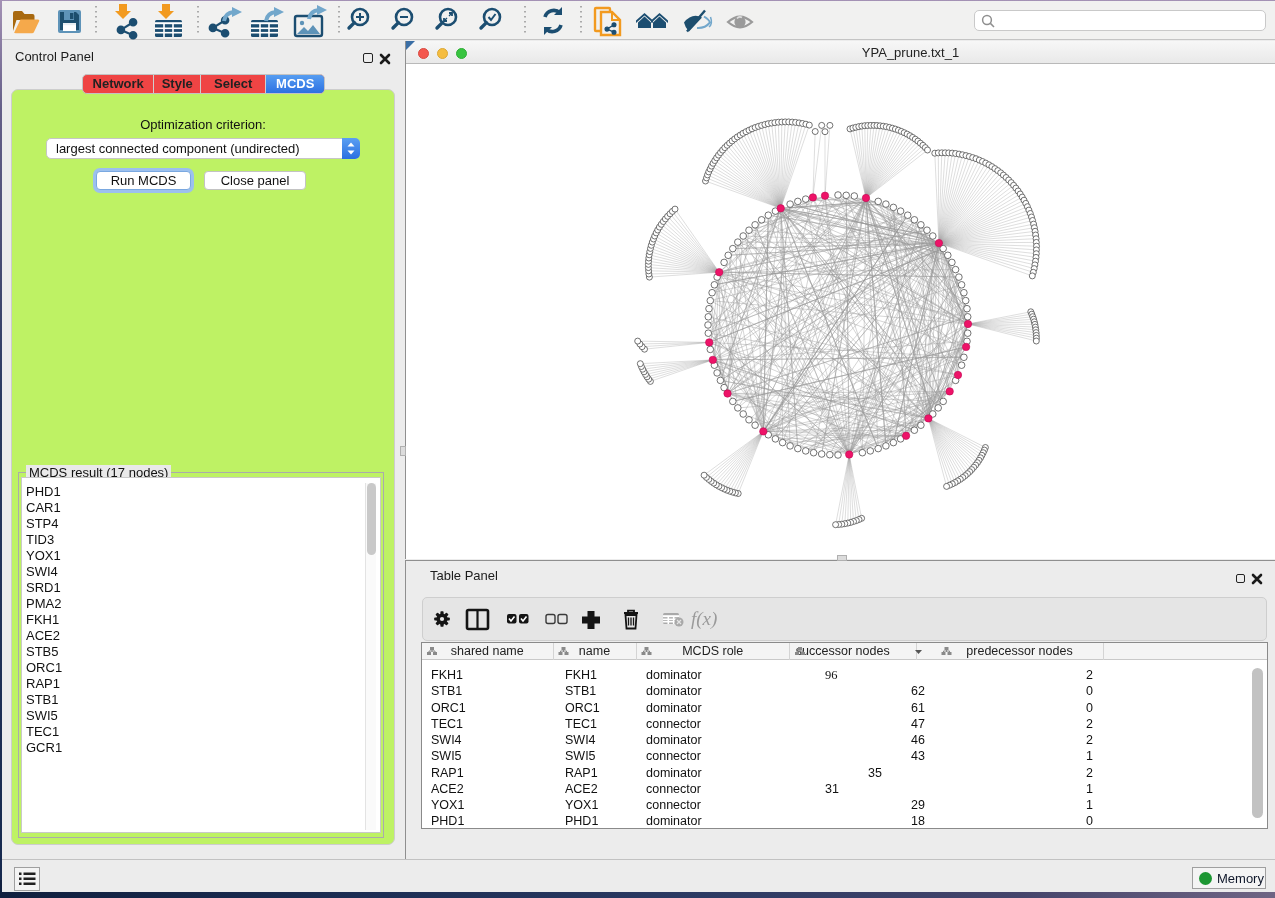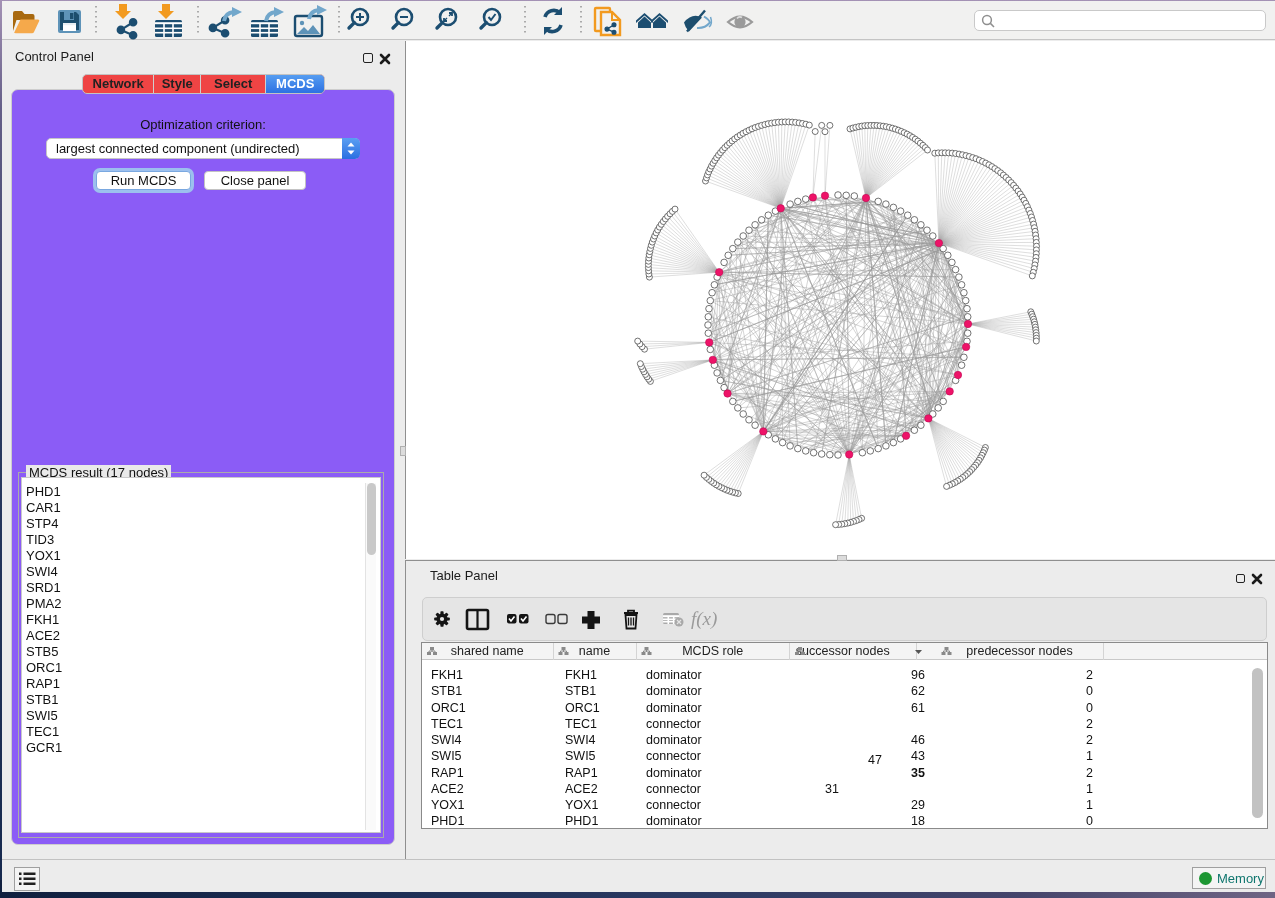--- a/index.html
+++ b/index.html
@@ -17,21 +17,21 @@
   
   #cpanel { position:absolute; left:0; top:40px; width:403px; height:818px; background:#ececec; }
   #cpanel .ptitle { position:absolute; left:13px; top:8px; font-size:13px; color:#1c1c1c; }
   .winbtns { position:absolute; top:9px; font-size:11px; color:#111; }
   .sqbtn { display:inline-block; width:10px; height:10px; border:1.5px solid #222; border-radius:2px; vertical-align:middle; }
   .xbtn { font-weight:bold; font-size:14px; color:#111; vertical-align:middle; }
   .seg { position:absolute; z-index:3; display:flex; background:#ef4444; border:1px solid #c3c3c3; border-radius:5px; overflow:hidden; }
   .seg div { font-size:13px; font-weight:bold; color:#222; text-align:center; line-height:18px; border-right:1px solid #cfcfcf; }
   .seg div:last-child { border-right:none; }
   .seg .sel { background:linear-gradient(#569df1,#2d71e2); color:#fff; }
-  #cpcontent { position:absolute; left:9px; top:48px; width:384px; height:756px; background:#8b5cf6; border:1px solid #cdcdcd; border-radius:7px; }
+  #cpcontent { position:absolute; left:9px; top:48px; width:384px; height:756px; background:#bef264; border:1px solid #cdcdcd; border-radius:7px; }
   #optlabel { position:absolute; left:0; top:27px; width:100%; text-align:center; font-size:13px; color:#111; }
   #dropdown { position:absolute; left:34px; top:48px; width:314px; height:21px; background:#fff; border:1px solid #c6c6c6; border-radius:5px; font-size:13px; color:#111; line-height:19px; padding-left:9px; }
   #dropdown .spin { position:absolute; right:-1px; top:-1px; width:18px; height:21px; background:linear-gradient(#5a9ff2,#2b6fe1); border-radius:0 5px 5px 0; }
   .btn { position:absolute; height:19px; background:#fff; border:1px solid #c3c3c3; border-radius:4px; font-size:13px; color:#111; text-align:center; line-height:17px; }
   #runbtn { left:84px; top:81px; width:95px; box-shadow:0 0 0 3px #9cc0ee; border-color:#7aa8e0; }
   #closebtn { left:192px; top:81px; width:102px; }
   #mcdsgroup { position:absolute; left:6px; top:382px; width:366px; height:366px; border:1px solid #ababab; }
   #mcdsgroup .glabel { position:absolute; left:7px; top:-8px; background:#e9e9e9; padding:0 3px; font-size:13px; color:#111; }
   #mcdslist { position:absolute; left:2px; top:4px; width:360px; height:356px; background:#fff; border:1px solid #c9c9c9; font-size:13px; color:#111; line-height:16px; padding:6px 0 0 4px; }
   #mcdsscroll { position:absolute; right:4px; top:5px; width:11px; height:347px; background:#fafafa; border-left:1px solid #e3e3e3; }
@@ -48,21 +48,21 @@
   #ttoolbar { position:absolute; left:16px; top:36px; width:845px; height:44px; background:#e5e5e5; border:1px solid #cecece; border-radius:5px; }
   #tablebox { position:absolute; left:15px; top:81px; width:847px; height:187px; background:#fff; border:1px solid #8a8a8a; }
   #thead { position:absolute; left:0; top:0; width:845px; height:17px; background:#f4f4f4; border-bottom:1px solid #c9c9c9; }
   .hcell { position:absolute; top:0; height:17px; border-right:1px solid #d4d4d4; font-size:12.5px; color:#222; text-align:center; line-height:16px; }
   .trow { position:absolute; font-size:12.5px; color:#111; height:16px; line-height:16px; }
   #tscroll { position:absolute; right:3px; top:25px; width:13px; height:155px; }
   #tscroll .thumb { position:absolute; left:1px; top:0; width:11px; height:150px; background:#c2c2c2; border-radius:6px; }
   
   #statusbar { position:absolute; left:0; top:858px; width:1273px; height:33px; background:#ececec; border-top:1px solid #c2c2c2; }
   #listbtn { position:absolute; left:12px; top:7px; width:26px; height:24px; background:#f4f4f4; border:1px solid #9f9f9f; }
-  #membtn { position:absolute; right:9px; top:7px; width:74px; height:22px; background:#f4f4f4; border:1px solid #9f9f9f; font-size:13px; color:#0f766e; }
+  #membtn { position:absolute; right:9px; top:7px; width:74px; height:22px; background:#f4f4f4; border:1px solid #9f9f9f; font-size:13px; color:#0f172a; }
   #membtn .dot { position:absolute; left:6px; top:4px; width:13px; height:13px; border-radius:50%; background:#1c9632; }
   #membtn .ml { position:absolute; left:24px; top:3px; }
   .knob { position:absolute; background:#dcdcdc; border:1px solid #b0b0b0; z-index:4; }
 </style>
 </head>
 <body>
 <div id="bstrip"></div>
 <div id="win">
   <div id="toolbar"><svg width="1273" height="39">
         <path d="M11 30 V12 q0-2 2-2 h7 l2.5 3 h8 q2 0 2 2 v4 h-18 z" fill="#a8690f"></path>
@@ -188,20 +188,29 @@
         <span class="glabel">MCDS result (17 nodes)</span>
         <div id="mcdslist">PHD1<br>CAR1<br>STP4<br>TID3<br>YOX1<br>SWI4<br>SRD1<br>PMA2<br>FKH1<br>ACE2<br>STB5<br>ORC1<br>RAP1<br>STB1<br>SWI5<br>TEC1<br>GCR1
           <div id="mcdsscroll">
               <div class="thumb"></div>
             </div>
         </div>
       </div>
     </div>
   </div>
   <div id="netpanel">
+    <div id="nettitle">
+        <svg width="9" height="9" style="position:absolute;left:0;top:0">
+          <path d="M0 0h9L0 9z" fill="#3a6ea5"></path>
+        </svg>
+      <div class="light" style="left:12px; background:#f4574e; border:0.5px solid #d94b42;"></div>
+      <div class="light" style="left:31px; background:#f5bd40; border:0.5px solid #dca835;"></div>
+      <div class="light" style="left:50px; background:#38c440; border:0.5px solid #2eae36;"></div>
+      <div class="t" style="left:70px">YPA_prune.txt_1</div>
+    </div>
     <div id="netcanvas">
         <svg width="870" height="495" viewBox="405 63 870 495" style="position:absolute;left:0;top:0">
           <path d="M779.7 206.3L704.5 179.0M779.7 206.3L705.5 175.9M779.7 206.3L706.5 172.9M779.7 206.3L707.7 169.9M779.7 206.3L709.1 167.0M779.7 206.3L710.5 164.1M779.7 206.3L712.1 161.3M779.7 206.3L713.8 158.5M779.7 206.3L715.6 155.8M779.7 206.3L717.5 153.1M779.7 206.3L719.5 150.6M779.7 206.3L721.6 148.1M779.7 206.3L723.8 145.6M779.7 206.3L726.2 143.3M779.7 206.3L728.6 141.1M779.7 206.3L731.1 138.9M779.7 206.3L733.7 136.9M779.7 206.3L736.4 134.9M779.7 206.3L739.2 133.1M779.7 206.3L742.0 131.3M779.7 206.3L745.0 129.7M779.7 206.3L748.0 128.2M779.7 206.3L751.0 126.8M779.7 206.3L754.2 125.5M779.7 206.3L757.4 124.4M779.7 206.3L760.6 123.4M779.7 206.3L763.9 122.5M779.7 206.3L767.2 121.7M779.7 206.3L770.6 121.1M779.7 206.3L773.9 120.6M779.7 206.3L777.4 120.2M779.7 206.3L780.8 120.0M779.7 206.3L784.2 119.9M779.7 206.3L787.7 119.9M779.7 206.3L791.2 120.1M779.7 206.3L794.6 120.4M779.7 206.3L798.1 120.9M779.7 206.3L801.5 121.5M779.7 206.3L804.9 122.2M779.7 206.3L808.3 123.1M811.9 195.4L814.2 129.5M811.9 195.4L820.7 123.4M824.0 193.7L824.0 129.7M824.0 193.7L828.9 123.4M865.0 196.0L849.0 126.9M865.0 196.0L851.9 126.0M865.0 196.0L854.8 125.3M865.0 196.0L857.8 124.6M865.0 196.0L860.8 124.1M865.0 196.0L863.8 123.7M865.0 196.0L866.8 123.5M865.0 196.0L869.9 123.4M865.0 196.0L873.0 123.4M865.0 196.0L876.0 123.5M865.0 196.0L879.1 123.8M865.0 196.0L882.2 124.2M865.0 196.0L885.3 124.7M865.0 196.0L888.4 125.4M865.0 196.0L891.4 126.2M865.0 196.0L894.4 127.1M865.0 196.0L897.4 128.2M865.0 196.0L900.3 129.4M865.0 196.0L903.2 130.7M865.0 196.0L906.1 132.1M865.0 196.0L908.9 133.7M865.0 196.0L911.6 135.4M865.0 196.0L914.3 137.2M865.0 196.0L916.9 139.1M865.0 196.0L919.4 141.2M865.0 196.0L921.9 143.3M865.0 196.0L924.3 145.6M865.0 196.0L926.5 148.0M937.9 241.1L933.8 151.2M937.9 241.1L937.3 150.9M937.9 241.1L940.8 150.8M937.9 241.1L944.2 150.8M937.9 241.1L947.7 150.9M937.9 241.1L951.2 151.1M937.9 241.1L954.6 151.5M937.9 241.1L958.1 152.1M937.9 241.1L961.5 152.8M937.9 241.1L965.0 153.6M937.9 241.1L968.3 154.5M937.9 241.1L971.7 155.6M937.9 241.1L975.0 156.7M937.9 241.1L978.3 158.1M937.9 241.1L981.5 159.5M937.9 241.1L984.7 161.1M937.9 241.1L987.9 162.8M937.9 241.1L990.9 164.6M937.9 241.1L993.9 166.6M937.9 241.1L996.8 168.6M937.9 241.1L999.7 170.8M937.9 241.1L1002.4 173.1M937.9 241.1L1005.1 175.5M937.9 241.1L1007.7 178.0M937.9 241.1L1010.2 180.6M937.9 241.1L1012.6 183.3M937.9 241.1L1014.9 186.1M937.9 241.1L1017.1 189.0M937.9 241.1L1019.2 192.0M937.9 241.1L1021.2 195.1M937.9 241.1L1023.0 198.2M937.9 241.1L1024.8 201.4M937.9 241.1L1026.4 204.7M937.9 241.1L1027.9 208.1M937.9 241.1L1029.3 211.5M937.9 241.1L1030.5 215.0M937.9 241.1L1031.6 218.5M937.9 241.1L1032.6 222.1M937.9 241.1L1033.4 225.7M937.9 241.1L1034.1 229.3M937.9 241.1L1034.6 233.0M937.9 241.1L1035.1 236.7M937.9 241.1L1035.3 240.4M937.9 241.1L1035.5 244.2M937.9 241.1L1035.4 247.9M937.9 241.1L1035.3 251.7M937.9 241.1L1035.0 255.4M937.9 241.1L1034.5 259.2M937.9 241.1L1033.9 262.9M937.9 241.1L1033.2 266.6M937.9 241.1L1032.3 270.3M937.9 241.1L1031.3 273.9M718.2 270.2L648.4 275.1M718.2 270.2L647.9 272.0M718.2 270.2L647.6 268.8M718.2 270.2L647.4 265.6M718.2 270.2L647.4 262.4M718.2 270.2L647.5 259.2M718.2 270.2L647.8 256.0M718.2 270.2L648.2 252.8M718.2 270.2L648.8 249.6M718.2 270.2L649.5 246.4M718.2 270.2L650.3 243.3M718.2 270.2L651.3 240.1M718.2 270.2L652.5 237.0M718.2 270.2L653.7 234.0M718.2 270.2L655.2 230.9M718.2 270.2L656.7 228.0M718.2 270.2L658.4 225.1M718.2 270.2L660.3 222.3M718.2 270.2L662.3 219.5M718.2 270.2L664.4 216.9M718.2 270.2L666.6 214.3M718.2 270.2L669.0 211.8M718.2 270.2L671.4 209.4M718.2 270.2L674.0 207.1M967.0 322.0L1029.8 309.8M967.0 322.0L1030.8 312.2M967.0 322.0L1031.7 314.7M967.0 322.0L1032.6 317.2M967.0 322.0L1033.3 319.8M967.0 322.0L1033.9 322.4M967.0 322.0L1034.4 325.1M967.0 322.0L1034.8 327.8M967.0 322.0L1035.1 330.6M967.0 322.0L1035.3 333.4M967.0 322.0L1035.4 336.2M967.0 322.0L1035.3 339.0M708.2 340.4L643.5 347.2M708.2 340.4L641.1 344.7M708.2 340.4L638.9 342.0M708.2 340.4L636.7 339.1M711.8 357.9L649.4 379.4M711.8 357.9L647.7 377.2M711.8 357.9L646.0 374.8M711.8 357.9L644.5 372.4M711.8 357.9L643.0 369.8M711.8 357.9L641.7 367.2M711.8 357.9L640.4 364.5M711.8 357.9L639.3 361.7M762.3 429.4L737.2 491.5M762.3 429.4L734.4 490.9M762.3 429.4L731.6 490.1M762.3 429.4L728.8 489.2M762.3 429.4L726.0 488.2M762.3 429.4L723.3 487.0M762.3 429.4L720.6 485.7M762.3 429.4L717.9 484.3M762.3 429.4L715.3 482.8M762.3 429.4L712.7 481.1M762.3 429.4L710.2 479.3M762.3 429.4L707.8 477.4M762.3 429.4L705.4 475.4M762.3 429.4L703.1 473.2M848.2 452.5L860.6 516.3M848.2 452.5L858.0 517.5M848.2 452.5L855.3 518.6M848.2 452.5L852.5 519.5M848.2 452.5L849.7 520.4M848.2 452.5L846.8 521.1M848.2 452.5L843.8 521.7M848.2 452.5L840.8 522.2M848.2 452.5L837.7 522.5M848.2 452.5L834.6 522.7M927.4 416.4L984.4 445.5M927.4 416.4L983.4 448.1M927.4 416.4L982.2 450.7M927.4 416.4L980.9 453.3M927.4 416.4L979.5 455.8M927.4 416.4L978.0 458.3M927.4 416.4L976.4 460.7M927.4 416.4L974.6 463.1M927.4 416.4L972.7 465.3M927.4 416.4L970.7 467.6M927.4 416.4L968.7 469.7M927.4 416.4L966.5 471.7M927.4 416.4L964.2 473.7M927.4 416.4L961.8 475.5M927.4 416.4L959.3 477.3M927.4 416.4L956.7 478.9M927.4 416.4L954.1 480.5M927.4 416.4L951.3 481.9M927.4 416.4L948.5 483.2M927.4 416.4L945.6 484.4" stroke="#a0a0a0" stroke-width="0.7" stroke-opacity="0.5" fill="none"></path>
           <path d="M779.7 206.3L950.9 260.4M779.7 206.3L877.2 199.4M779.7 206.3L877.2 446.6M779.7 206.3L913.4 428.2M779.7 206.3L937.2 405.9M779.7 206.3L960.6 282.8M779.7 206.3L946.8 253.3M779.7 206.3L931.8 234.0M779.7 206.3L719.4 378.4M779.7 206.3L884.9 202.1M779.7 206.3L877.2 199.4M779.7 206.3L931.8 234.0M779.7 206.3L942.2 399.4M779.7 206.3L931.8 412.0M779.7 206.3L713.4 282.8M779.7 206.3L877.2 199.4M779.7 206.3L960.6 363.2M779.7 206.3L723.1 385.6M779.7 206.3L937.2 405.9M779.7 206.3L709.3 347.4M779.7 206.3L877.2 446.6M779.7 206.3L966.0 306.7M779.7 206.3L719.4 378.4M779.7 206.3L796.8 446.6M779.7 206.3L877.2 446.6M779.7 206.3L964.7 298.6M779.7 206.3L942.2 399.4M779.7 206.3L796.8 446.6M779.7 206.3L946.8 253.3M779.7 206.3L931.8 234.0M779.7 206.3L754.1 423.2M779.7 206.3L942.2 246.6M779.7 206.3L781.6 440.6M779.7 206.3L789.1 443.9M811.9 195.4L892.4 440.6M811.9 195.4L892.4 205.4M811.9 195.4L707.3 331.2M811.9 195.4L731.8 246.6M811.9 195.4L954.6 267.6M811.9 195.4L754.1 423.2M824.0 193.7L926.0 228.2M824.0 193.7L742.2 234.0M824.0 193.7L861.4 450.7M824.0 193.7L774.4 436.9M824.0 193.7L760.6 217.8M824.0 193.7L962.9 355.3M865.0 196.0L931.8 412.0M865.0 196.0L861.4 450.7M865.0 196.0L926.0 228.2M865.0 196.0L931.8 412.0M865.0 196.0L942.2 246.6M865.0 196.0L754.1 423.2M865.0 196.0L877.2 446.6M865.0 196.0L707.3 331.2M865.0 196.0L774.4 436.9M865.0 196.0L966.0 306.7M865.0 196.0L767.3 432.8M865.0 196.0L781.6 440.6M865.0 196.0L954.6 378.4M865.0 196.0L884.9 443.9M865.0 196.0L919.9 222.8M865.0 196.0L796.8 199.4M865.0 196.0L966.7 314.8M865.0 196.0L731.8 246.6M865.0 196.0L913.4 428.2M865.0 196.0L966.0 306.7M865.0 196.0L707.0 323.0M865.0 196.0L754.1 423.2M865.0 196.0L884.9 443.9M865.0 196.0L748.0 228.2M865.0 196.0L937.2 405.9M865.0 196.0L812.6 450.7M865.0 196.0L931.8 412.0M865.0 196.0L820.7 452.0M865.0 196.0L736.8 405.9M865.0 196.0L884.9 443.9M865.0 196.0L942.2 399.4M865.0 196.0L754.1 222.8M865.0 196.0L820.7 452.0M865.0 196.0L942.2 399.4M865.0 196.0L711.1 290.7M865.0 196.0L742.2 412.0M937.9 241.1L707.3 331.2M937.9 241.1L892.4 440.6M937.9 241.1L913.4 428.2M937.9 241.1L748.0 228.2M937.9 241.1L731.8 246.6M937.9 241.1L892.4 440.6M937.9 241.1L767.3 213.2M937.9 241.1L719.4 378.4M937.9 241.1L767.3 213.2M937.9 241.1L736.8 405.9M937.9 241.1L774.4 436.9M937.9 241.1L937.2 405.9M937.9 241.1L716.1 275.1M937.9 241.1L711.1 290.7M937.9 241.1L964.7 298.6M937.9 241.1L966.0 306.7M937.9 241.1L719.4 378.4M937.9 241.1L789.1 202.1M937.9 241.1L748.0 417.8M937.9 241.1L754.1 423.2M937.9 241.1L789.1 202.1M937.9 241.1L707.0 323.0M937.9 241.1L727.2 253.3M937.9 241.1L899.6 436.9M937.9 241.1L742.2 234.0M937.9 241.1L845.2 193.3M937.9 241.1L731.8 246.6M937.9 241.1L884.9 443.9M937.9 241.1L796.8 446.6M937.9 241.1L861.4 450.7M937.9 241.1L716.1 370.9M937.9 241.1L966.0 306.7M937.9 241.1L707.3 331.2M937.9 241.1L837.0 193.0M937.9 241.1L892.4 440.6M937.9 241.1L713.4 282.8M937.9 241.1L966.7 331.2M937.9 241.1L713.4 282.8M937.9 241.1L837.0 453.0M937.9 241.1L713.4 282.8M937.9 241.1L796.8 199.4M937.9 241.1L960.6 363.2M937.9 241.1L964.7 298.6M937.9 241.1L767.3 432.8M937.9 241.1L966.0 306.7M937.9 241.1L736.8 240.1M937.9 241.1L727.2 253.3M937.9 241.1L837.0 193.0M937.9 241.1L789.1 202.1M937.9 241.1L812.6 450.7M937.9 241.1L709.3 298.6M937.9 241.1L853.3 194.0M937.9 241.1L774.4 436.9M937.9 241.1L828.8 452.7M937.9 241.1L919.9 423.2M718.2 270.2L906.7 213.2M718.2 270.2L919.9 423.2M718.2 270.2L926.0 228.2M718.2 270.2L926.0 228.2M718.2 270.2L913.4 217.8M718.2 270.2L957.9 275.1M718.2 270.2L957.9 275.1M718.2 270.2L966.7 314.8M718.2 270.2L892.4 440.6M718.2 270.2L796.8 199.4M718.2 270.2L719.4 378.4M718.2 270.2L942.2 399.4M718.2 270.2L960.6 363.2M718.2 270.2L828.8 452.7M718.2 270.2L736.8 405.9M718.2 270.2L767.3 432.8M718.2 270.2L713.4 363.2M718.2 270.2L709.3 347.4M718.2 270.2L954.6 267.6M967.0 322.0L913.4 428.2M967.0 322.0L937.2 405.9M967.0 322.0L913.4 217.8M967.0 322.0L796.8 446.6M967.0 322.0L853.3 194.0M967.0 322.0L774.4 209.1M967.0 322.0L742.2 234.0M967.0 322.0L931.8 412.0M967.0 322.0L774.4 209.1M967.0 322.0L937.2 405.9M967.0 322.0L837.0 193.0M967.0 322.0L919.9 222.8M967.0 322.0L906.7 213.2M967.0 322.0L931.8 412.0M967.0 322.0L913.4 217.8M967.0 322.0L884.9 202.1M967.0 322.0L804.7 448.9M967.0 322.0L919.9 222.8M967.0 322.0L716.1 275.1M967.0 322.0L919.9 423.2M967.0 322.0L877.2 446.6M967.0 322.0L709.3 298.6M967.0 322.0L942.2 399.4M967.0 322.0L736.8 240.1M967.0 322.0L760.6 217.8M708.2 340.4L760.6 217.8M708.2 340.4L913.4 428.2M708.2 340.4L731.8 399.4M708.2 340.4L962.9 355.3M708.2 340.4L942.2 246.6M708.2 340.4L942.2 246.6M708.2 340.4L781.6 440.6M708.2 340.4L731.8 399.4M708.2 340.4L899.6 209.1M708.2 340.4L942.2 246.6M711.8 357.9L906.7 213.2M711.8 357.9L796.8 446.6M711.8 357.9L946.8 253.3M711.8 357.9L913.4 428.2M711.8 357.9L962.9 355.3M711.8 357.9L962.9 355.3M711.8 357.9L731.8 246.6M711.8 357.9L960.6 282.8M711.8 357.9L966.0 339.3M711.8 357.9L877.2 446.6M711.8 357.9L913.4 428.2M711.8 357.9L919.9 222.8M726.5 391.5L742.2 234.0M726.5 391.5L942.2 246.6M726.5 391.5L899.6 209.1M726.5 391.5L736.8 240.1M726.5 391.5L845.2 193.3M726.5 391.5L931.8 234.0M726.5 391.5L919.9 423.2M726.5 391.5L966.7 314.8M726.5 391.5L709.3 298.6M726.5 391.5L708.0 306.7M726.5 391.5L942.2 399.4M726.5 391.5L906.7 213.2M726.5 391.5L966.7 314.8M726.5 391.5L837.0 193.0M726.5 391.5L892.4 440.6M726.5 391.5L707.3 331.2M726.5 391.5L869.3 448.9M726.5 391.5L748.0 228.2M762.3 429.4L709.3 298.6M762.3 429.4L964.7 298.6M762.3 429.4L962.9 355.3M762.3 429.4L861.4 450.7M762.3 429.4L942.2 399.4M762.3 429.4L906.7 213.2M762.3 429.4L767.3 213.2M762.3 429.4L736.8 240.1M762.3 429.4L906.7 213.2M762.3 429.4L820.7 452.0M762.3 429.4L906.7 213.2M762.3 429.4L899.6 209.1M762.3 429.4L767.3 213.2M762.3 429.4L708.0 306.7M762.3 429.4L713.4 282.8M762.3 429.4L727.2 253.3M762.3 429.4L966.0 306.7M762.3 429.4L906.7 213.2M762.3 429.4L716.1 275.1M762.3 429.4L926.0 228.2M762.3 429.4L966.0 339.3M762.3 429.4L913.4 217.8M762.3 429.4L789.1 202.1M762.3 429.4L913.4 217.8M762.3 429.4L919.9 423.2M762.3 429.4L954.6 267.6M762.3 429.4L754.1 222.8M762.3 429.4L913.4 428.2M762.3 429.4L767.3 213.2M762.3 429.4L789.1 202.1M848.2 452.5L892.4 205.4M848.2 452.5L926.0 228.2M848.2 452.5L723.1 385.6M848.2 452.5L767.3 213.2M848.2 452.5L754.1 222.8M848.2 452.5L723.1 260.4M848.2 452.5L954.6 378.4M848.2 452.5L919.9 423.2M848.2 452.5L742.2 412.0M848.2 452.5L957.9 275.1M848.2 452.5L707.3 331.2M848.2 452.5L919.9 222.8M848.2 452.5L845.2 193.3M848.2 452.5L707.3 331.2M848.2 452.5L754.1 222.8M848.2 452.5L942.2 246.6M848.2 452.5L919.9 222.8M848.2 452.5L731.8 246.6M848.2 452.5L942.2 399.4M848.2 452.5L713.4 282.8M848.2 452.5L957.9 275.1M848.2 452.5L913.4 217.8M848.2 452.5L913.4 428.2M848.2 452.5L767.3 432.8M848.2 452.5L966.0 306.7M848.2 452.5L713.4 363.2M848.2 452.5L736.8 240.1M848.2 452.5L804.7 197.1M848.2 452.5L727.2 253.3M848.2 452.5L845.2 193.3M848.2 452.5L742.2 234.0M848.2 452.5L946.8 253.3M848.2 452.5L960.6 282.8M848.2 452.5L950.9 260.4M927.4 416.4L946.8 253.3M927.4 416.4L742.2 234.0M927.4 416.4L964.7 298.6M927.4 416.4L869.3 448.9M927.4 416.4L796.8 199.4M927.4 416.4L796.8 446.6M927.4 416.4L713.4 282.8M927.4 416.4L709.3 298.6M927.4 416.4L899.6 209.1M927.4 416.4L931.8 234.0M927.4 416.4L719.4 378.4M927.4 416.4L892.4 205.4M927.4 416.4L837.0 193.0M927.4 416.4L804.7 448.9M927.4 416.4L957.9 275.1M927.4 416.4L966.0 306.7M927.4 416.4L713.4 363.2M927.4 416.4L742.2 234.0M927.4 416.4L719.4 378.4M927.4 416.4L748.0 228.2M927.4 416.4L845.2 193.3M927.4 416.4L950.9 260.4M927.4 416.4L919.9 222.8M927.4 416.4L964.7 298.6M927.4 416.4L736.8 240.1M927.4 416.4L884.9 202.1M905.1 433.8L767.3 432.8M905.1 433.8L767.3 213.2M905.1 433.8L742.2 234.0M905.1 433.8L962.9 290.7M905.1 433.8L716.1 370.9M905.1 433.8L957.9 275.1M905.1 433.8L892.4 205.4M905.1 433.8L828.8 452.7M905.1 433.8L774.4 436.9M905.1 433.8L892.4 205.4M905.1 433.8L781.6 440.6M905.1 433.8L954.6 378.4M965.1 344.9L913.4 428.2M965.1 344.9L946.8 253.3M965.1 344.9L781.6 440.6M965.1 344.9L748.0 228.2M965.1 344.9L731.8 399.4M965.1 344.9L919.9 423.2M965.1 344.9L731.8 399.4M965.1 344.9L877.2 199.4M965.1 344.9L804.7 448.9M965.1 344.9L731.8 399.4M957.0 373.0L913.4 428.2M957.0 373.0L884.9 443.9M957.0 373.0L966.0 306.7M957.0 373.0L946.8 253.3M957.0 373.0L754.1 423.2M957.0 373.0L884.9 202.1M957.0 373.0L707.3 314.8M957.0 373.0L707.3 331.2M948.7 389.4L789.1 443.9M948.7 389.4L828.8 452.7M948.7 389.4L877.2 199.4M948.7 389.4L736.8 405.9M948.7 389.4L804.7 448.9M948.7 389.4L877.2 446.6M948.7 389.4L913.4 217.8M948.7 389.4L877.2 446.6M779.7 206.3L967.0 322.0M779.7 206.3L711.8 357.9M779.7 206.3L848.2 452.5M811.9 195.4L937.9 241.1M811.9 195.4L718.2 270.2M811.9 195.4L927.4 416.4M824.0 193.7L937.9 241.1M824.0 193.7L711.8 357.9M824.0 193.7L848.2 452.5M824.0 193.7L957.0 373.0M865.0 196.0L967.0 322.0M865.0 196.0L708.2 340.4M865.0 196.0L762.3 429.4M937.9 241.1L967.0 322.0M937.9 241.1L726.5 391.5M937.9 241.1L848.2 452.5M937.9 241.1L927.4 416.4M937.9 241.1L965.1 344.9M937.9 241.1L957.0 373.0M718.2 270.2L965.1 344.9M967.0 322.0L762.3 429.4M967.0 322.0L948.7 389.4M708.2 340.4L927.4 416.4M711.8 357.9L927.4 416.4M726.5 391.5L905.1 433.8M726.5 391.5L948.7 389.4M762.3 429.4L905.1 433.8M762.3 429.4L965.1 344.9M762.3 429.4L948.7 389.4M848.2 452.5L927.4 416.4M848.2 452.5L948.7 389.4M905.1 433.8L965.1 344.9" stroke="#999999" stroke-width="0.75" stroke-opacity="0.55" fill="none"></path>
           <g fill="#fff" stroke="#4f4f4f" stroke-width="0.8">
             <circle cx="837.0" cy="193.0" r="3.3"></circle>
             <circle cx="845.2" cy="193.3" r="3.3"></circle>
             <circle cx="853.3" cy="194.0" r="3.3"></circle>
             <circle cx="877.2" cy="199.4" r="3.3"></circle>
             <circle cx="884.9" cy="202.1" r="3.3"></circle>
@@ -600,51 +609,51 @@
               <rect x="519.5" y="9" width="4" height="3"></rect>
               <rect x="525.5" y="9" width="4" height="3"></rect>
               <path d="M524.5 7v2M521.5 9v-1h6v1" stroke="#8a8a8a" stroke-width="1" fill="none"></path>
             </g>
             <path d="M493 7l3.5 4 3.5-4z" fill="#555"></path>
           </svg>
         </div>
       <div class="trow" style="left:9px;top:24.0px;width:120px;">FKH1</div>
         <div class="trow" style="left:143px;top:24.0px;width:70px;">FKH1</div>
         <div class="trow" style="left:224px;top:24.0px;width:120px;">dominator</div>
-        <div class="trow" style="left:403px;top:24.0px;width:100px;text-align:right;">96</div>
+        <div class="trow" style="left:403px;top:24.0px;width:100px;font-family:Liberation Serif, serif;">96</div>
         <div class="trow" style="left:571px;top:24.0px;width:100px;text-align:right;">2</div>
         <div class="trow" style="left:9px;top:40.3px;width:120px;">STB1</div>
         <div class="trow" style="left:143px;top:40.3px;width:70px;">STB1</div>
         <div class="trow" style="left:224px;top:40.3px;width:120px;">dominator</div>
         <div class="trow" style="left:403px;top:40.3px;width:100px;text-align:right;">62</div>
         <div class="trow" style="left:571px;top:40.3px;width:100px;text-align:right;">0</div>
         <div class="trow" style="left:9px;top:56.5px;width:120px;">ORC1</div>
         <div class="trow" style="left:143px;top:56.5px;width:70px;">ORC1</div>
         <div class="trow" style="left:224px;top:56.5px;width:120px;">dominator</div>
         <div class="trow" style="left:403px;top:56.5px;width:100px;text-align:right;">61</div>
         <div class="trow" style="left:571px;top:56.5px;width:100px;text-align:right;">0</div>
         <div class="trow" style="left:9px;top:72.8px;width:120px;">TEC1</div>
         <div class="trow" style="left:143px;top:72.8px;width:70px;">TEC1</div>
         <div class="trow" style="left:224px;top:72.8px;width:120px;">connector</div>
-        <div class="trow" style="left:403px;top:72.8px;width:100px;text-align:center;margin-top:36px;">47</div>
+        <div class="trow" style="left:403px;top:72.8px;width:100px;text-align:right;">47</div>
         <div class="trow" style="left:571px;top:72.8px;width:100px;text-align:right;">2</div>
         <div class="trow" style="left:9px;top:89.1px;width:120px;">SWI4</div>
         <div class="trow" style="left:143px;top:89.1px;width:70px;">SWI4</div>
         <div class="trow" style="left:224px;top:89.1px;width:120px;">dominator</div>
         <div class="trow" style="left:403px;top:89.1px;width:100px;text-align:right;">46</div>
         <div class="trow" style="left:571px;top:89.1px;width:100px;text-align:right;">2</div>
         <div class="trow" style="left:9px;top:105.3px;width:120px;">SWI5</div>
         <div class="trow" style="left:143px;top:105.3px;width:70px;">SWI5</div>
         <div class="trow" style="left:224px;top:105.3px;width:120px;">connector</div>
         <div class="trow" style="left:403px;top:105.3px;width:100px;text-align:right;">43</div>
         <div class="trow" style="left:571px;top:105.3px;width:100px;text-align:right;">1</div>
         <div class="trow" style="left:9px;top:121.6px;width:120px;">RAP1</div>
         <div class="trow" style="left:143px;top:121.6px;width:70px;">RAP1</div>
         <div class="trow" style="left:224px;top:121.6px;width:120px;">dominator</div>
-        <div class="trow" style="left:403px;top:121.6px;width:100px;text-align:right;font-weight:bold;">35</div>
+        <div class="trow" style="left:403px;top:121.6px;width:100px;text-align:center;">35</div>
         <div class="trow" style="left:571px;top:121.6px;width:100px;text-align:right;">2</div>
         <div class="trow" style="left:9px;top:137.9px;width:120px;">ACE2</div>
         <div class="trow" style="left:143px;top:137.9px;width:70px;">ACE2</div>
         <div class="trow" style="left:224px;top:137.9px;width:120px;">connector</div>
         <div class="trow" style="left:403px;top:137.9px;width:100px;text-align:left;">31</div>
         <div class="trow" style="left:571px;top:137.9px;width:100px;text-align:right;">1</div>
         <div class="trow" style="left:9px;top:154.2px;width:120px;">YOX1</div>
         <div class="trow" style="left:143px;top:154.2px;width:70px;">YOX1</div>
         <div class="trow" style="left:224px;top:154.2px;width:120px;">connector</div>
         <div class="trow" style="left:403px;top:154.2px;width:100px;text-align:right;">29</div>

